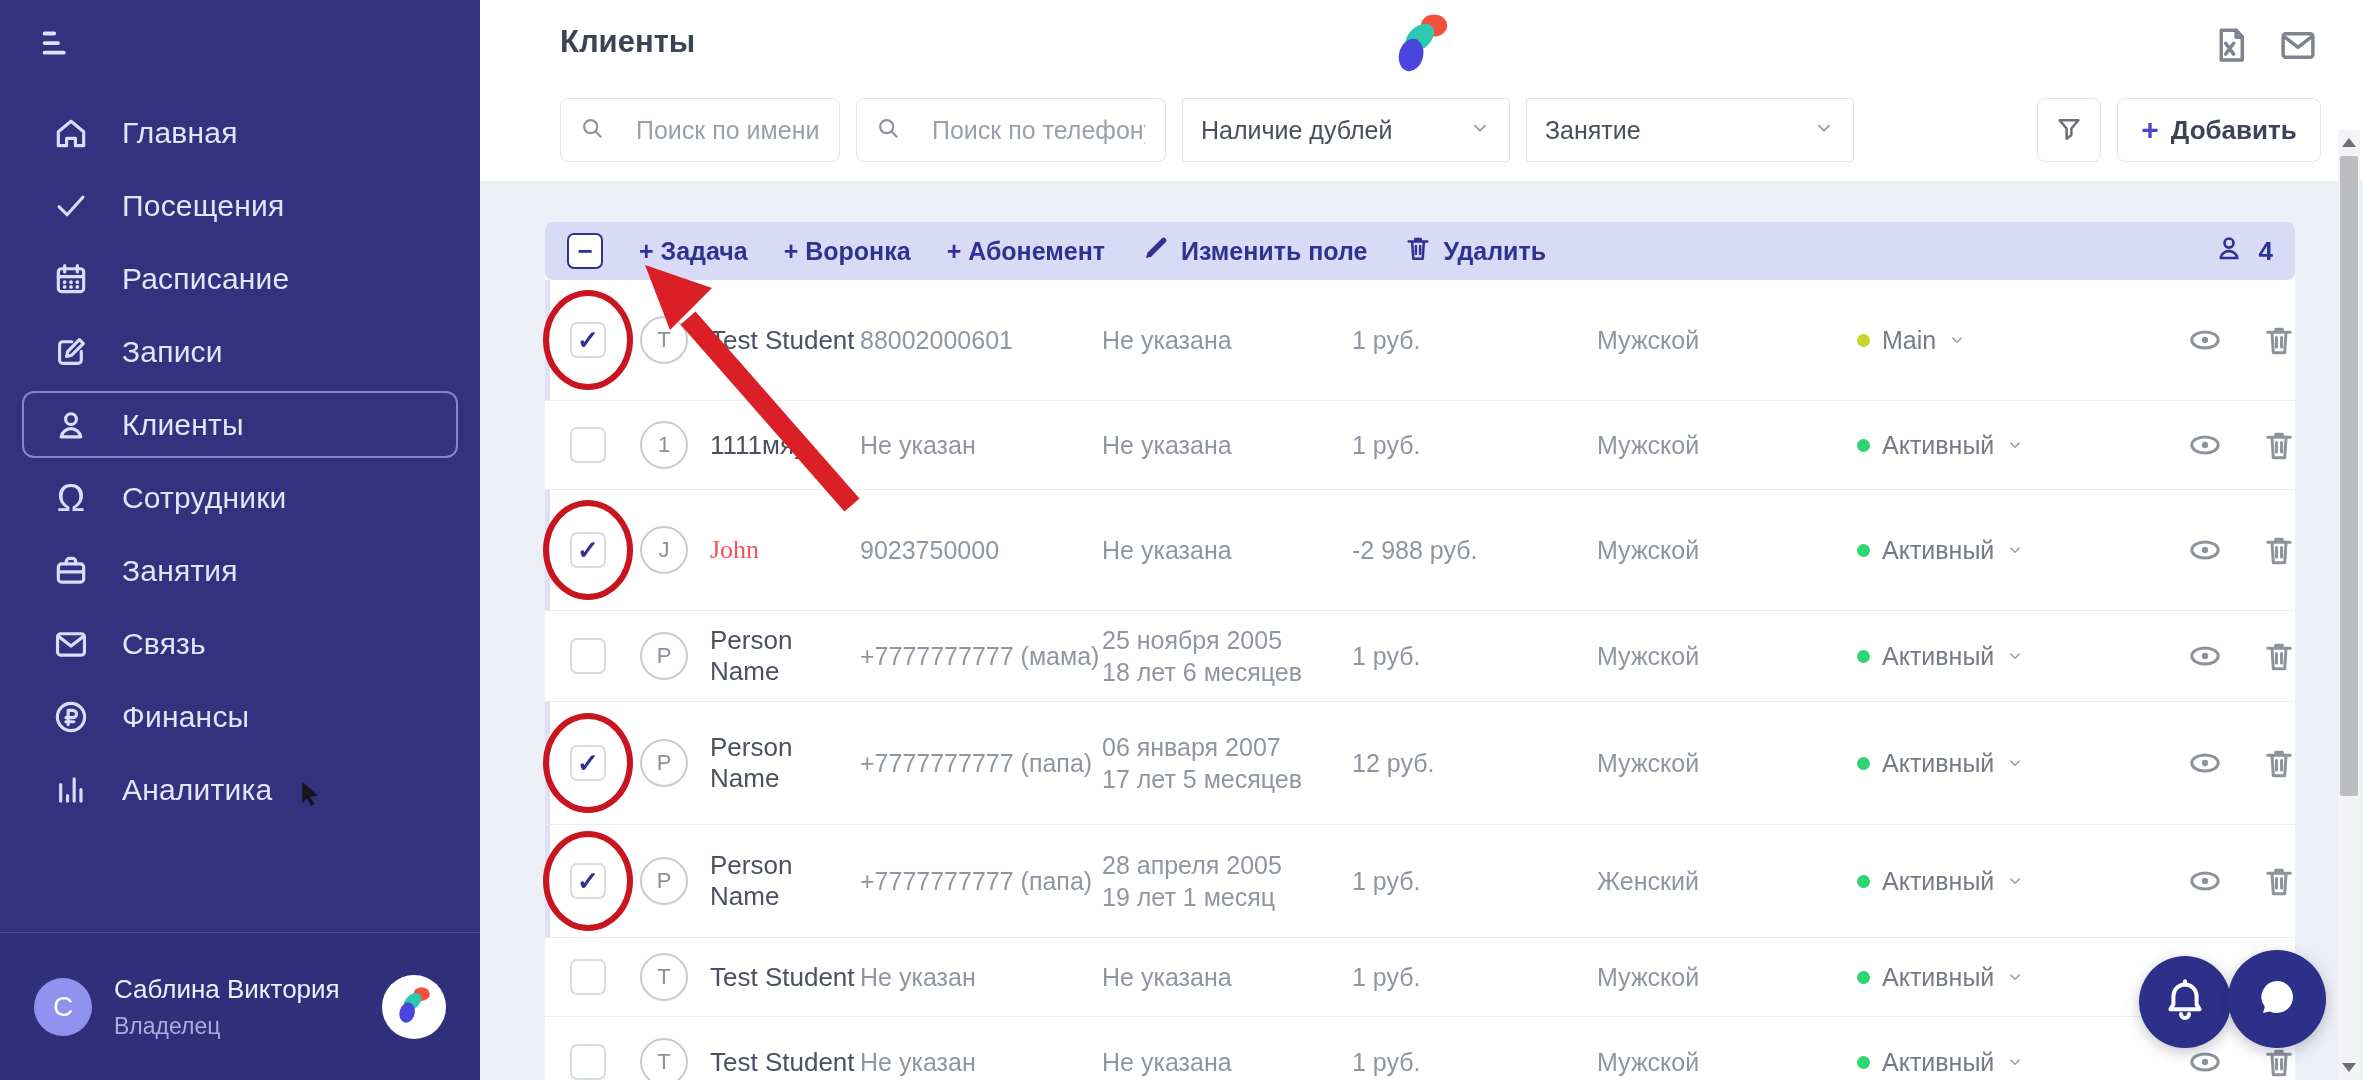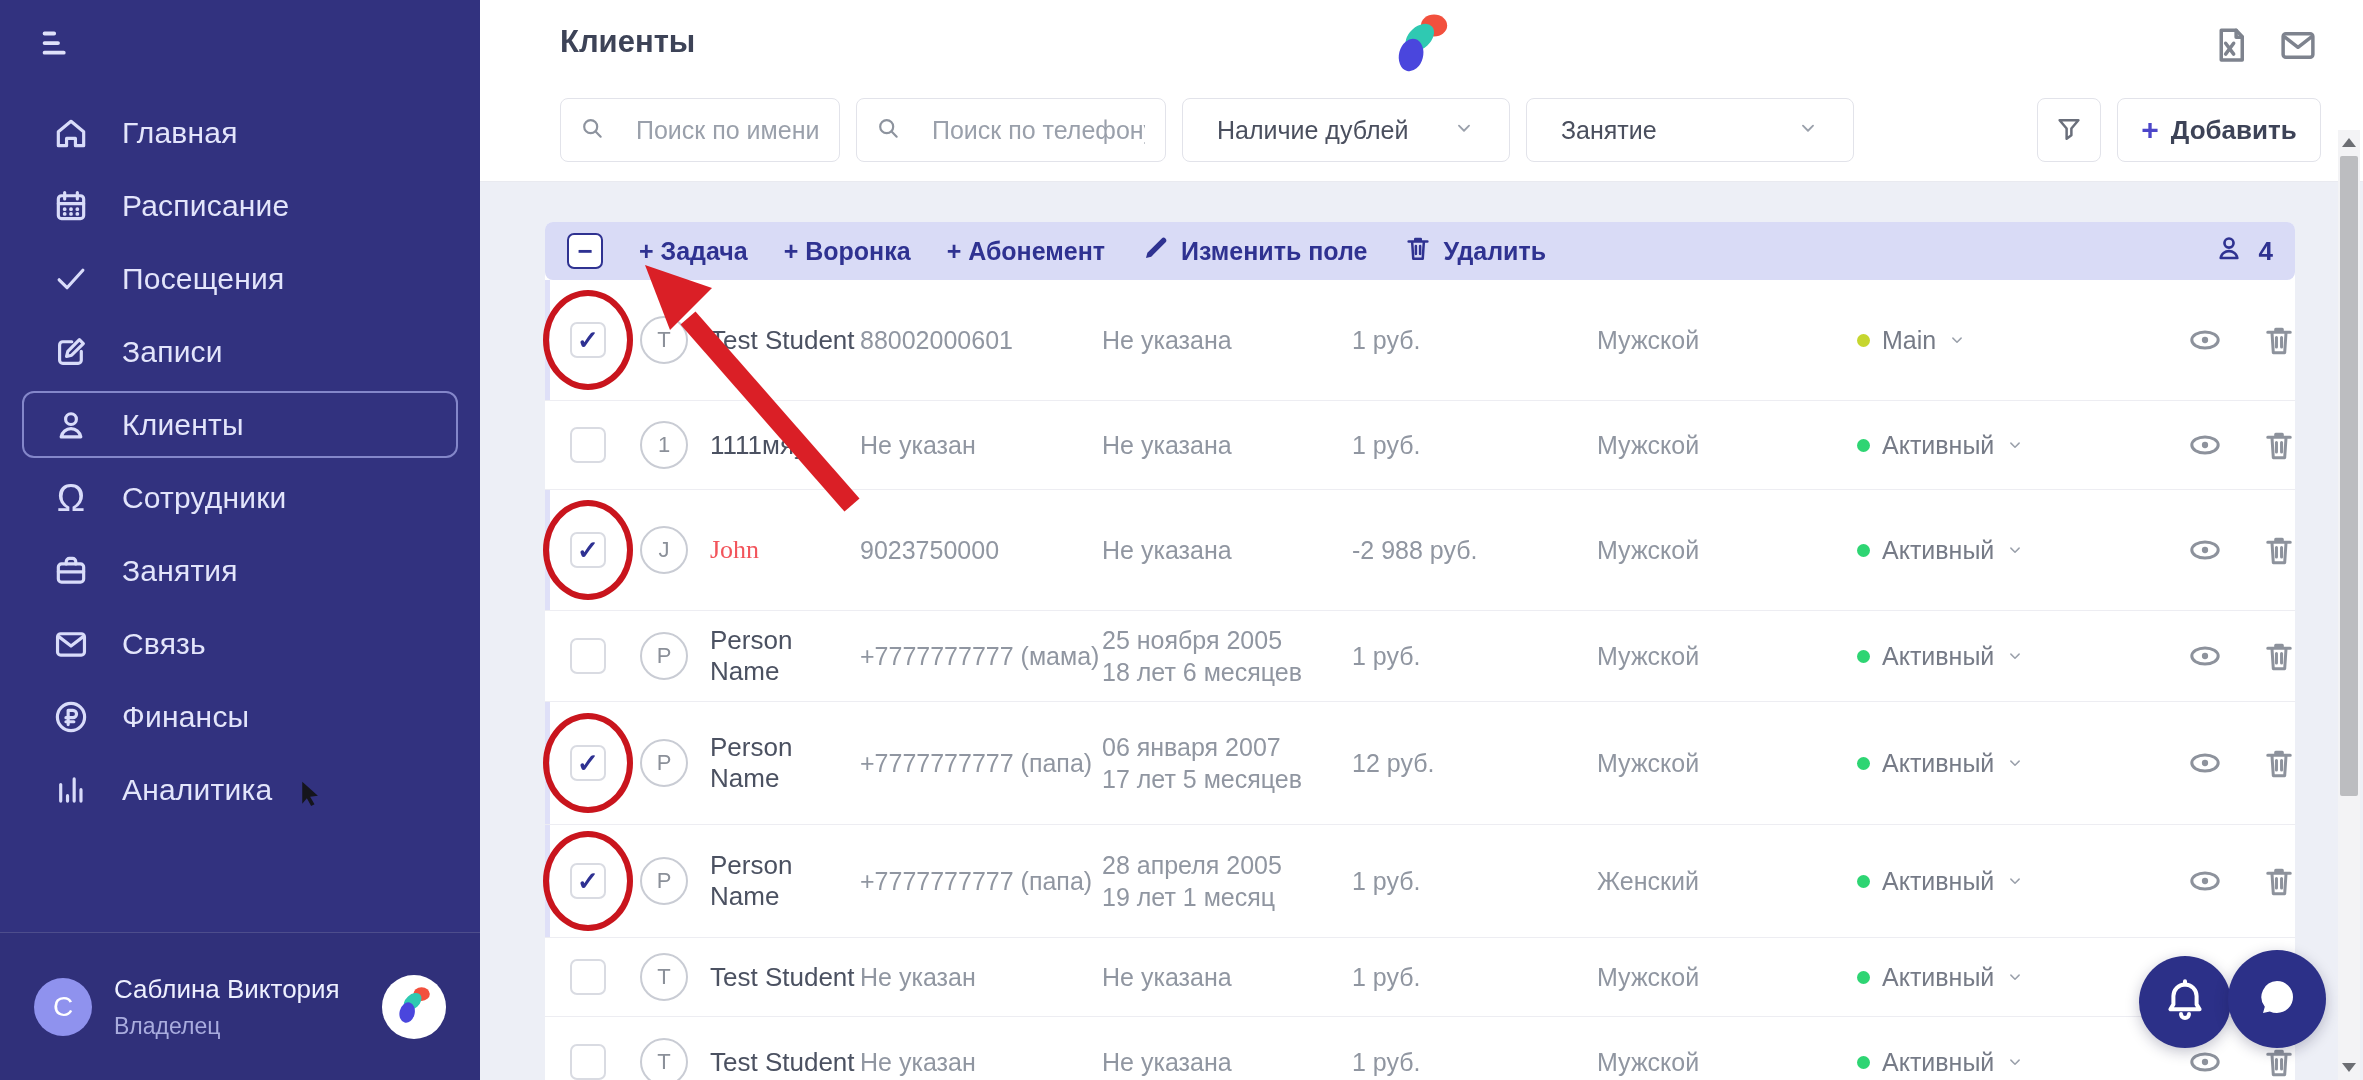--- a/index.html
+++ b/index.html
@@ -35,21 +35,21 @@
   .top-icons{position:absolute;right:44px;top:24px;display:flex;gap:26px;color:#7e838e;}
   .top-icons span{width:42px;height:42px;display:flex;cursor:pointer;}
   .top-icons svg{width:42px;height:42px;}
 
   .filterbar{position:absolute;left:80px;right:42px;top:98px;display:flex;gap:16px;align-items:center;}
   .search{display:flex;align-items:center;gap:29px;width:280px;height:64px;border:1px solid #e2e3ea;border-radius:8px;background:#fff;padding:0 18px;box-sizing:border-box;color:#9aa0ab;}
   .search.wide{width:310px;}
   .search svg{width:26px;height:26px;flex:0 0 26px;color:#8d939e;}
   .search input{border:none;outline:none;flex:1;font-size:25px;font-family:inherit;color:#3d4357;min-width:0;}
   .search input::placeholder{color:#9aa0ab;}
-  .dd{display:flex;align-items:center;justify-content:space-between;width:328px;height:64px;border:1px solid #e2e3ea;border-radius:8px;background:#fff;padding:0 34px;box-sizing:border-box;font-size:25px;color:#4a4f5e;cursor:pointer;}
+  .dd{display:flex;align-items:center;justify-content:space-between;width:328px;height:64px;border:1px solid #e2e3ea;border-radius:3px;background:#fff;padding:0 18px;box-sizing:border-box;font-size:25px;color:#4a4f5e;cursor:pointer;}
   .dd svg{width:22px;height:22px;color:#9aa0ab;}
   .filterbar .spacer{flex:1;}
   .filter-btn{width:64px;height:64px;border:1px solid #e2e3ea;border-radius:8px;background:#fff;display:flex;align-items:center;justify-content:center;color:#6a6f7b;cursor:pointer;}
   .filter-btn svg{width:30px;height:30px;}
   .add-btn{display:flex;align-items:center;justify-content:center;gap:12px;width:204px;height:64px;border:1px solid #e2e3ea;border-radius:8px;background:#fff;font-size:26px;font-weight:600;color:#3d4357;font-family:inherit;cursor:pointer;}
   .add-btn .plus{color:#4c46c9;font-size:30px;font-weight:700;}
 
   
   .content{position:absolute;left:0;right:0;top:182px;bottom:0;background:#edeff6;}
   .card{position:absolute;left:65px;top:40px;width:1750px;background:#fff;border-radius:8px 8px 0 0;}
@@ -110,35 +110,35 @@
             <svg viewBox="0 0 24 24" fill="none" stroke="currentColor" stroke-width="2" stroke-linecap="round" stroke-linejoin="round">
               <path d="M4 11.2 12 4.6l8 6.6V20h-5.2v-4.6h-5.6V20H4z"></path>
             </svg>
           </span>
       <span>Главная</span>
 
     </div>
         <div class="side-item">
       <span class="icn">
             <svg viewBox="0 0 24 24" fill="none" stroke="currentColor" stroke-width="2" stroke-linecap="round" stroke-linejoin="round">
+              <path d="M4.5 12.5l5 5L19.5 6.5"></path>
+            </svg>
+          </span>
+      <span>Посещения</span>
+
+    </div>
+        <div class="side-item">
+      <span class="icn">
+            <svg viewBox="0 0 24 24" fill="none" stroke="currentColor" stroke-width="2" stroke-linecap="round" stroke-linejoin="round">
               <rect x="4" y="5.5" width="16" height="14.5" rx="2"></rect>
               <path d="M8 3.5v4M16 3.5v4M4 10.5h16"></path>
               <path d="M8 14h.01M12 14h.01M16 14h.01M8 17h.01M12 17h.01M16 17h.01" stroke-width="2.4"></path>
             </svg>
           </span>
       <span>Расписание</span>
-
-    </div>
-        <div class="side-item">
-      <span class="icn">
-            <svg viewBox="0 0 24 24" fill="none" stroke="currentColor" stroke-width="2" stroke-linecap="round" stroke-linejoin="round">
-              <path d="M4.5 12.5l5 5L19.5 6.5"></path>
-            </svg>
-          </span>
-      <span>Посещения</span>
 
     </div>
         <div class="side-item">
       <span class="icn">
             <svg viewBox="0 0 24 24" fill="none" stroke="currentColor" stroke-width="2" stroke-linecap="round" stroke-linejoin="round">
               <path d="M12.5 5.5H6.8A2 2 0 0 0 4.8 7.5v9.7a2 2 0 0 0 2 2h9.7a2 2 0 0 0 2-2v-5.7"></path>
               <path d="M17.3 4.2l2.5 2.5L12.4 14l-3.2 .8.8-3.2z"></path>
             </svg>
           </span>
       <span>Записи</span>

